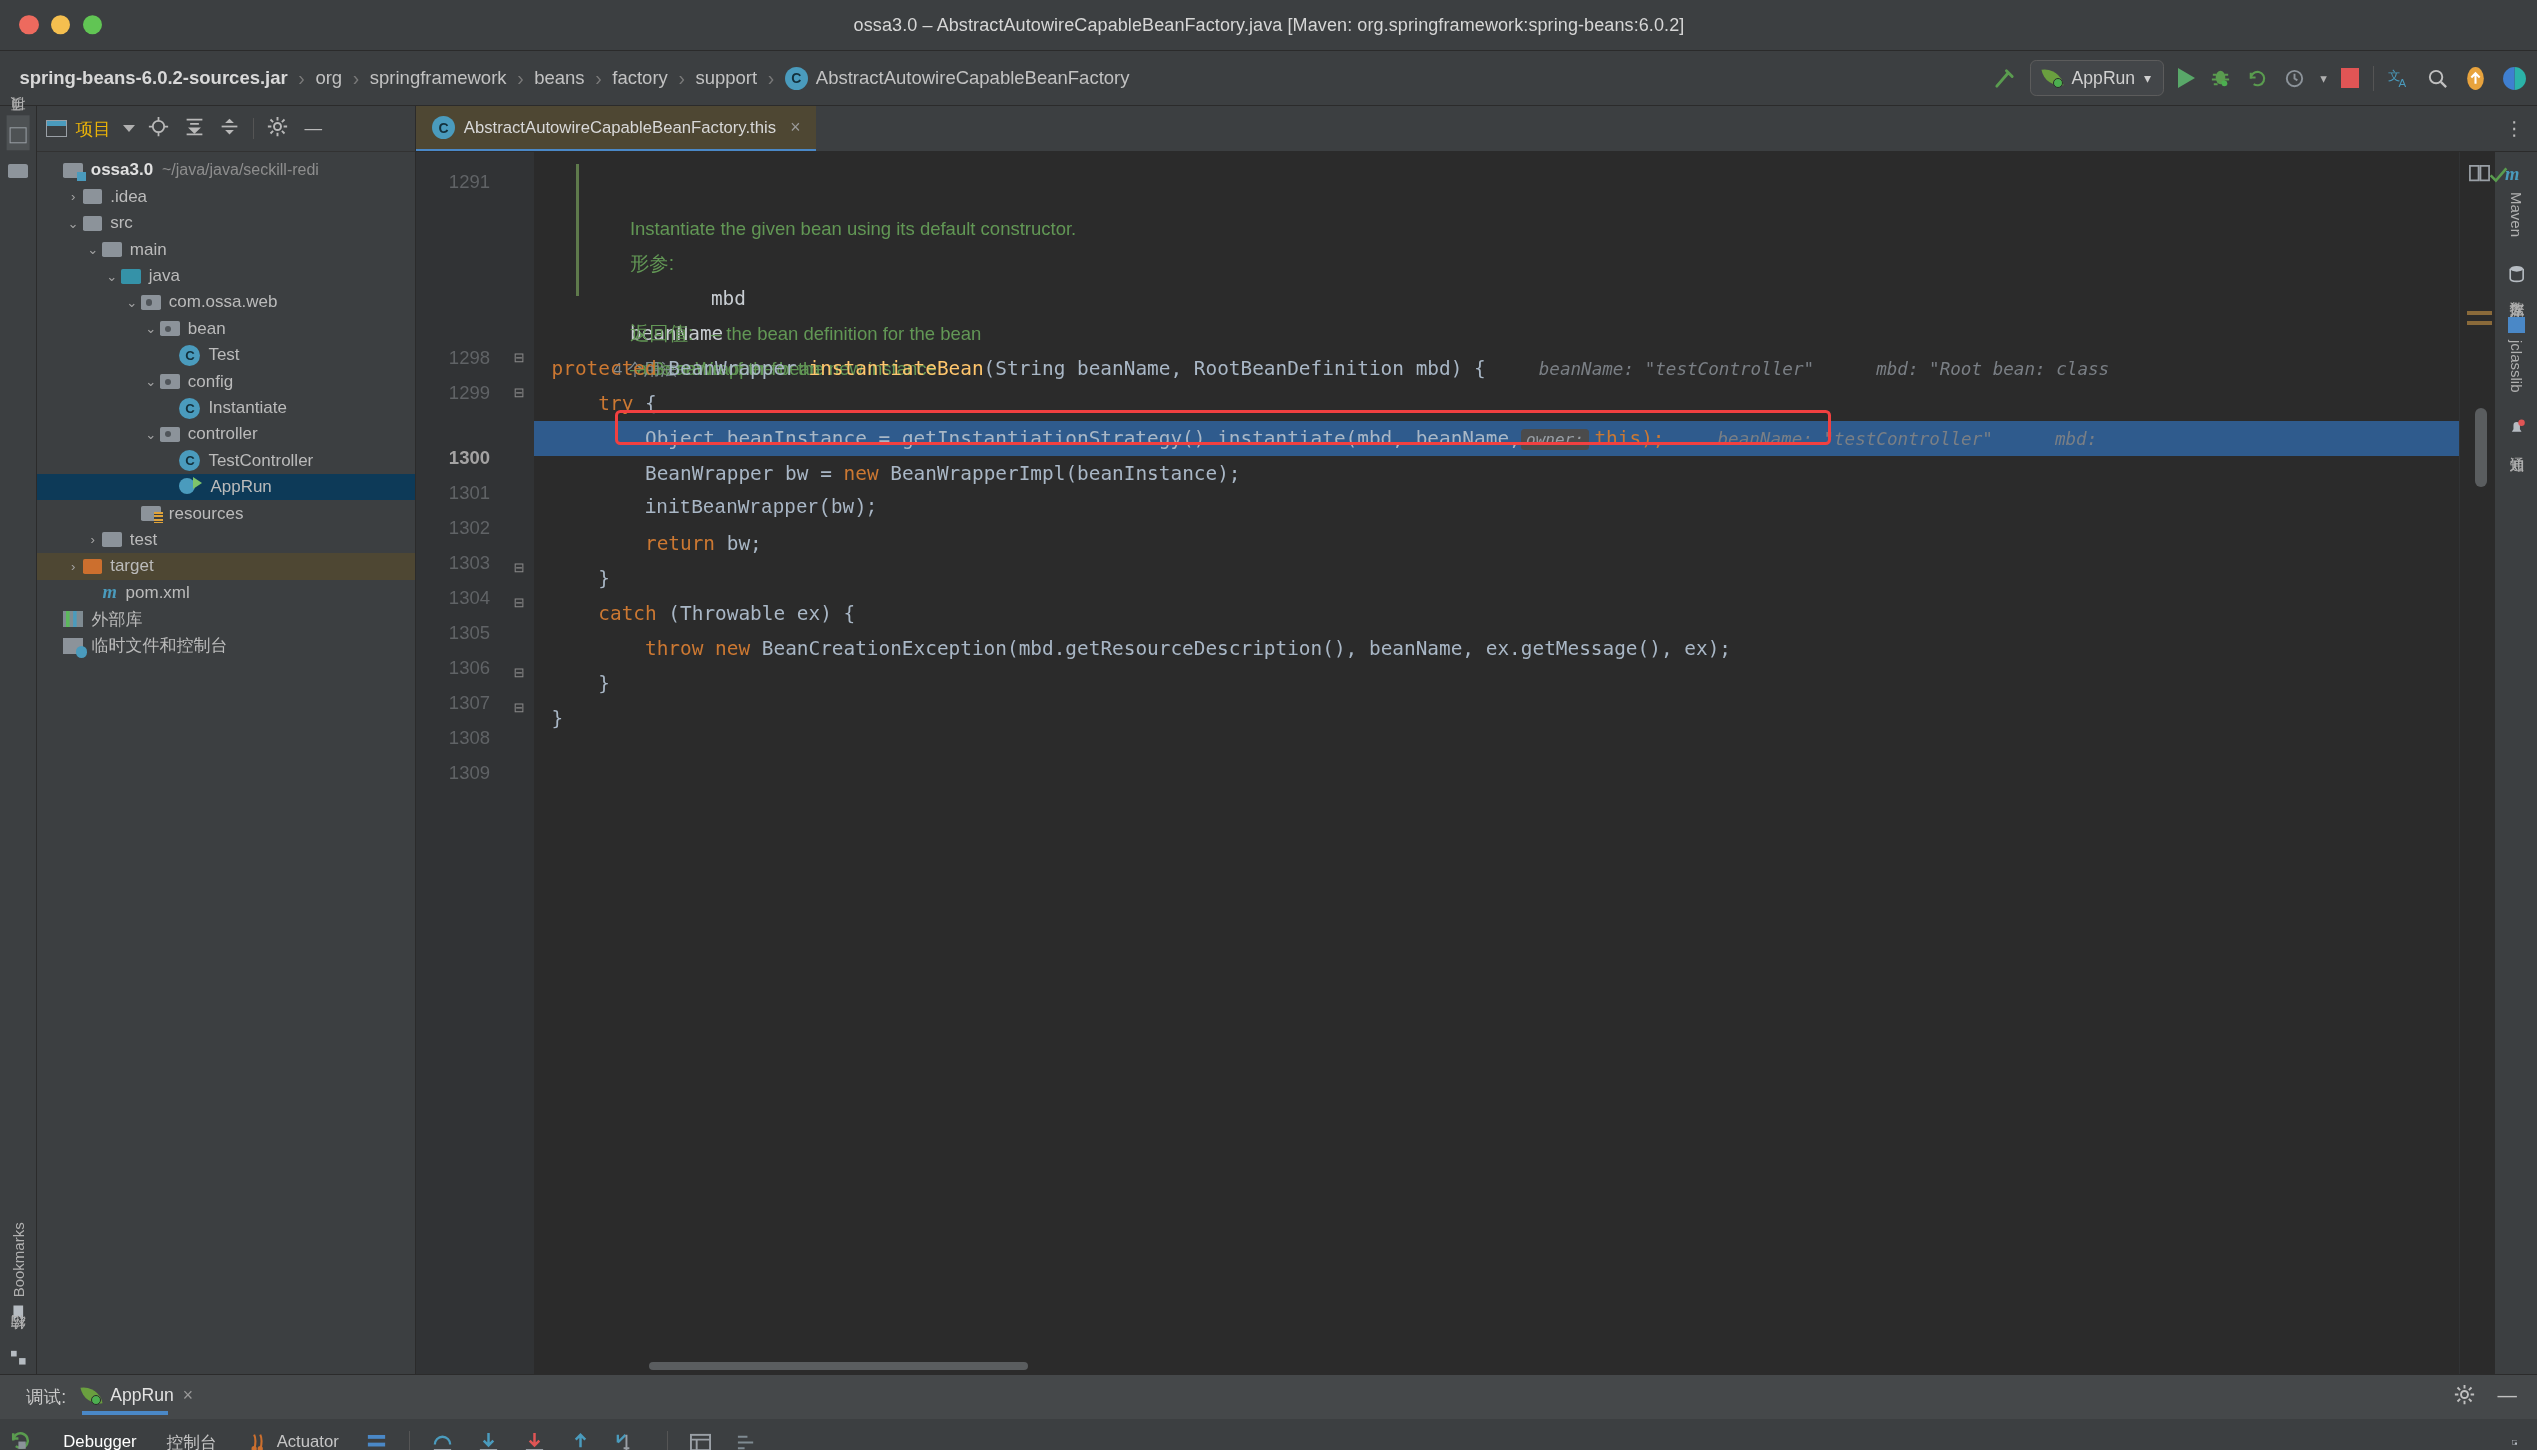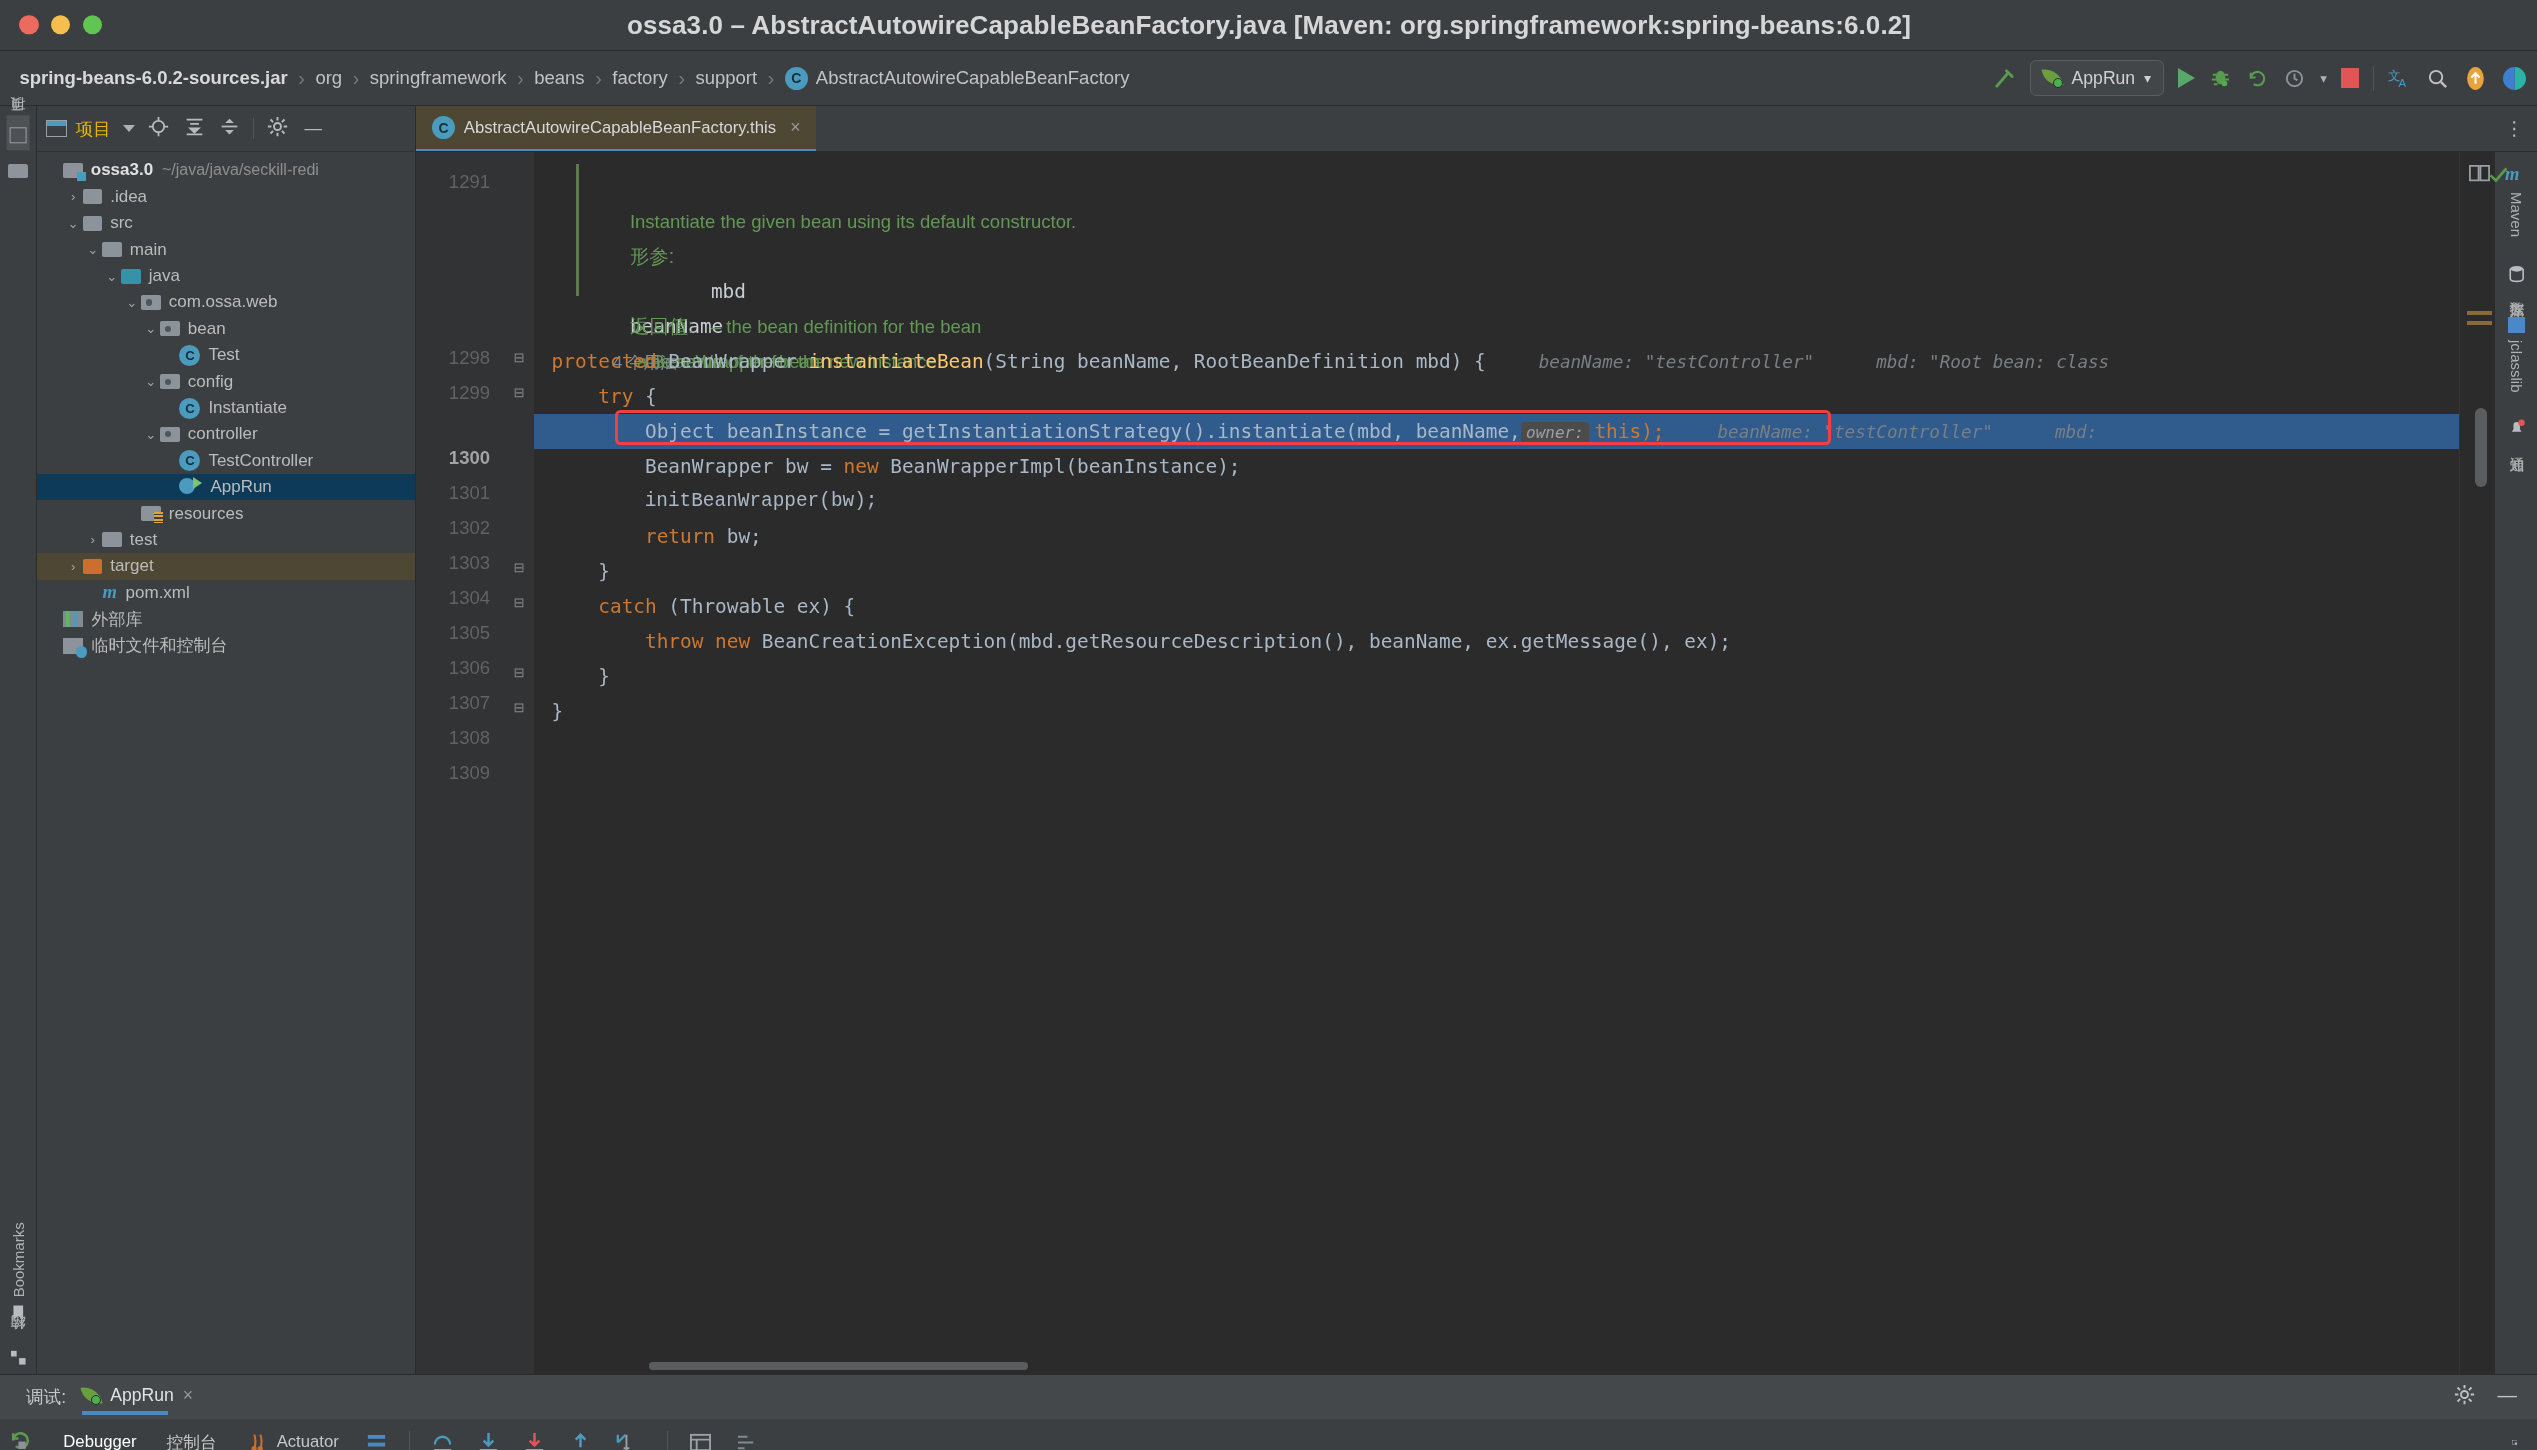--- a/index.html
+++ b/index.html
@@ -15,21 +15,21 @@
   #titlebar {
     height:51px; background:#3c3f41; position:relative;
     display:flex; align-items:center; justify-content:center;
     border-bottom:0.9px solid #2b2b2b;
   }
   #traffic { position:absolute; left:19.4px; top:50%; transform:translateY(-50%); display:flex; gap:12.3px; }
   .tl { width:19.4px; height:19.4px; border-radius:50%; }
   .tl.r { background:#ed6a5e; }
   .tl.y { background:#f5bf4f; }
   .tl.g { background:#61c554; }
-  #wintitle { font-size:26px; color:#d6d6d6; font-weight:bold; letter-spacing:0.1px; }
+  #wintitle { font-size:18px; color:#d6d6d6; font-weight:normal; letter-spacing:0.1px; }
 
   
   #navbar {
     height:55px; background:#3c3f41; display:flex; align-items:center;
     padding-left:19.4px; padding-right:10.6px; border-bottom:0.9px solid #2b2b2b;
   }
   .crumb { font-size:18.5px; color:#c2c2c2; white-space:nowrap; }
   .crumb.first { font-weight:bold; color:#d8d8d8; }
   .sep { color:#7a7a7a; font-size:19.4px; margin:0 10.6px; }
   .ciconC {
@@ -110,21 +110,21 @@
   #editorcol { flex:1; display:flex; flex-direction:column; min-width:0; background:#2b2b2b; }
   #tabstrip { height:46px; background:#3c3f41; display:flex; align-items:stretch; border-bottom:0.9px solid #2b2b2b; position:relative; }
   .etab { display:flex; align-items:center; gap:8.8px; padding:0 16px; font-size:16.7px; color:#d8d8d8;
           background:#4e4733; border-bottom:2.6px solid #4a88c7; cursor:pointer; }
   .etab .x { color:#9a9a9a; font-size:17.6px; margin-left:5.3px; }
   #tabdots { margin-left:auto; display:flex; align-items:center; padding:0 14px; color:#b9b9b9; font-size:19.4px; cursor:pointer; }
 
   #editorbody { flex:1; display:flex; position:relative; overflow:hidden; }
   #gutter { width:88px; background:#313335; text-align:right; padding-top:12.3px; flex-shrink:0; }
   #foldcol { width:30px; background:#313335; flex-shrink:0; padding-top:12.3px; }
-  #codearea { flex:1; position:relative; overflow:hidden; padding-top:17px; background:#2b2b2b; }
+  #codearea { flex:1; position:relative; overflow:hidden; padding-top:24px; background:#2b2b2b; }
   .ln { height:35px; line-height:35px; font-size:18.5px; color:#606366; padding-right:14px; }
   .ln.cur { color:#a4a3a3; font-weight:bold;margin-top:30px; }
   .fm { height:35px; line-height:35px; text-align:center; color:#888; font-size:13.2px; }
   .codeline { height:35px; line-height:35px; font-size:19.4px; white-space:pre; }
   .kw { color:#cc7832; }
   .mth { color:#ffc66d; }
   .pl  { color:#a9b7c6; }
   .hint { color:#7a7f85; font-style:italic; font-size:17.6px; }
   .hintbg { background:#4b4b4b; color:#9aa0a6; border-radius:3.5px; padding:0.9px 5.3px; font-style:italic; font-size:16px; }
   .doc { color:#629755; font-size:18.5px; }

